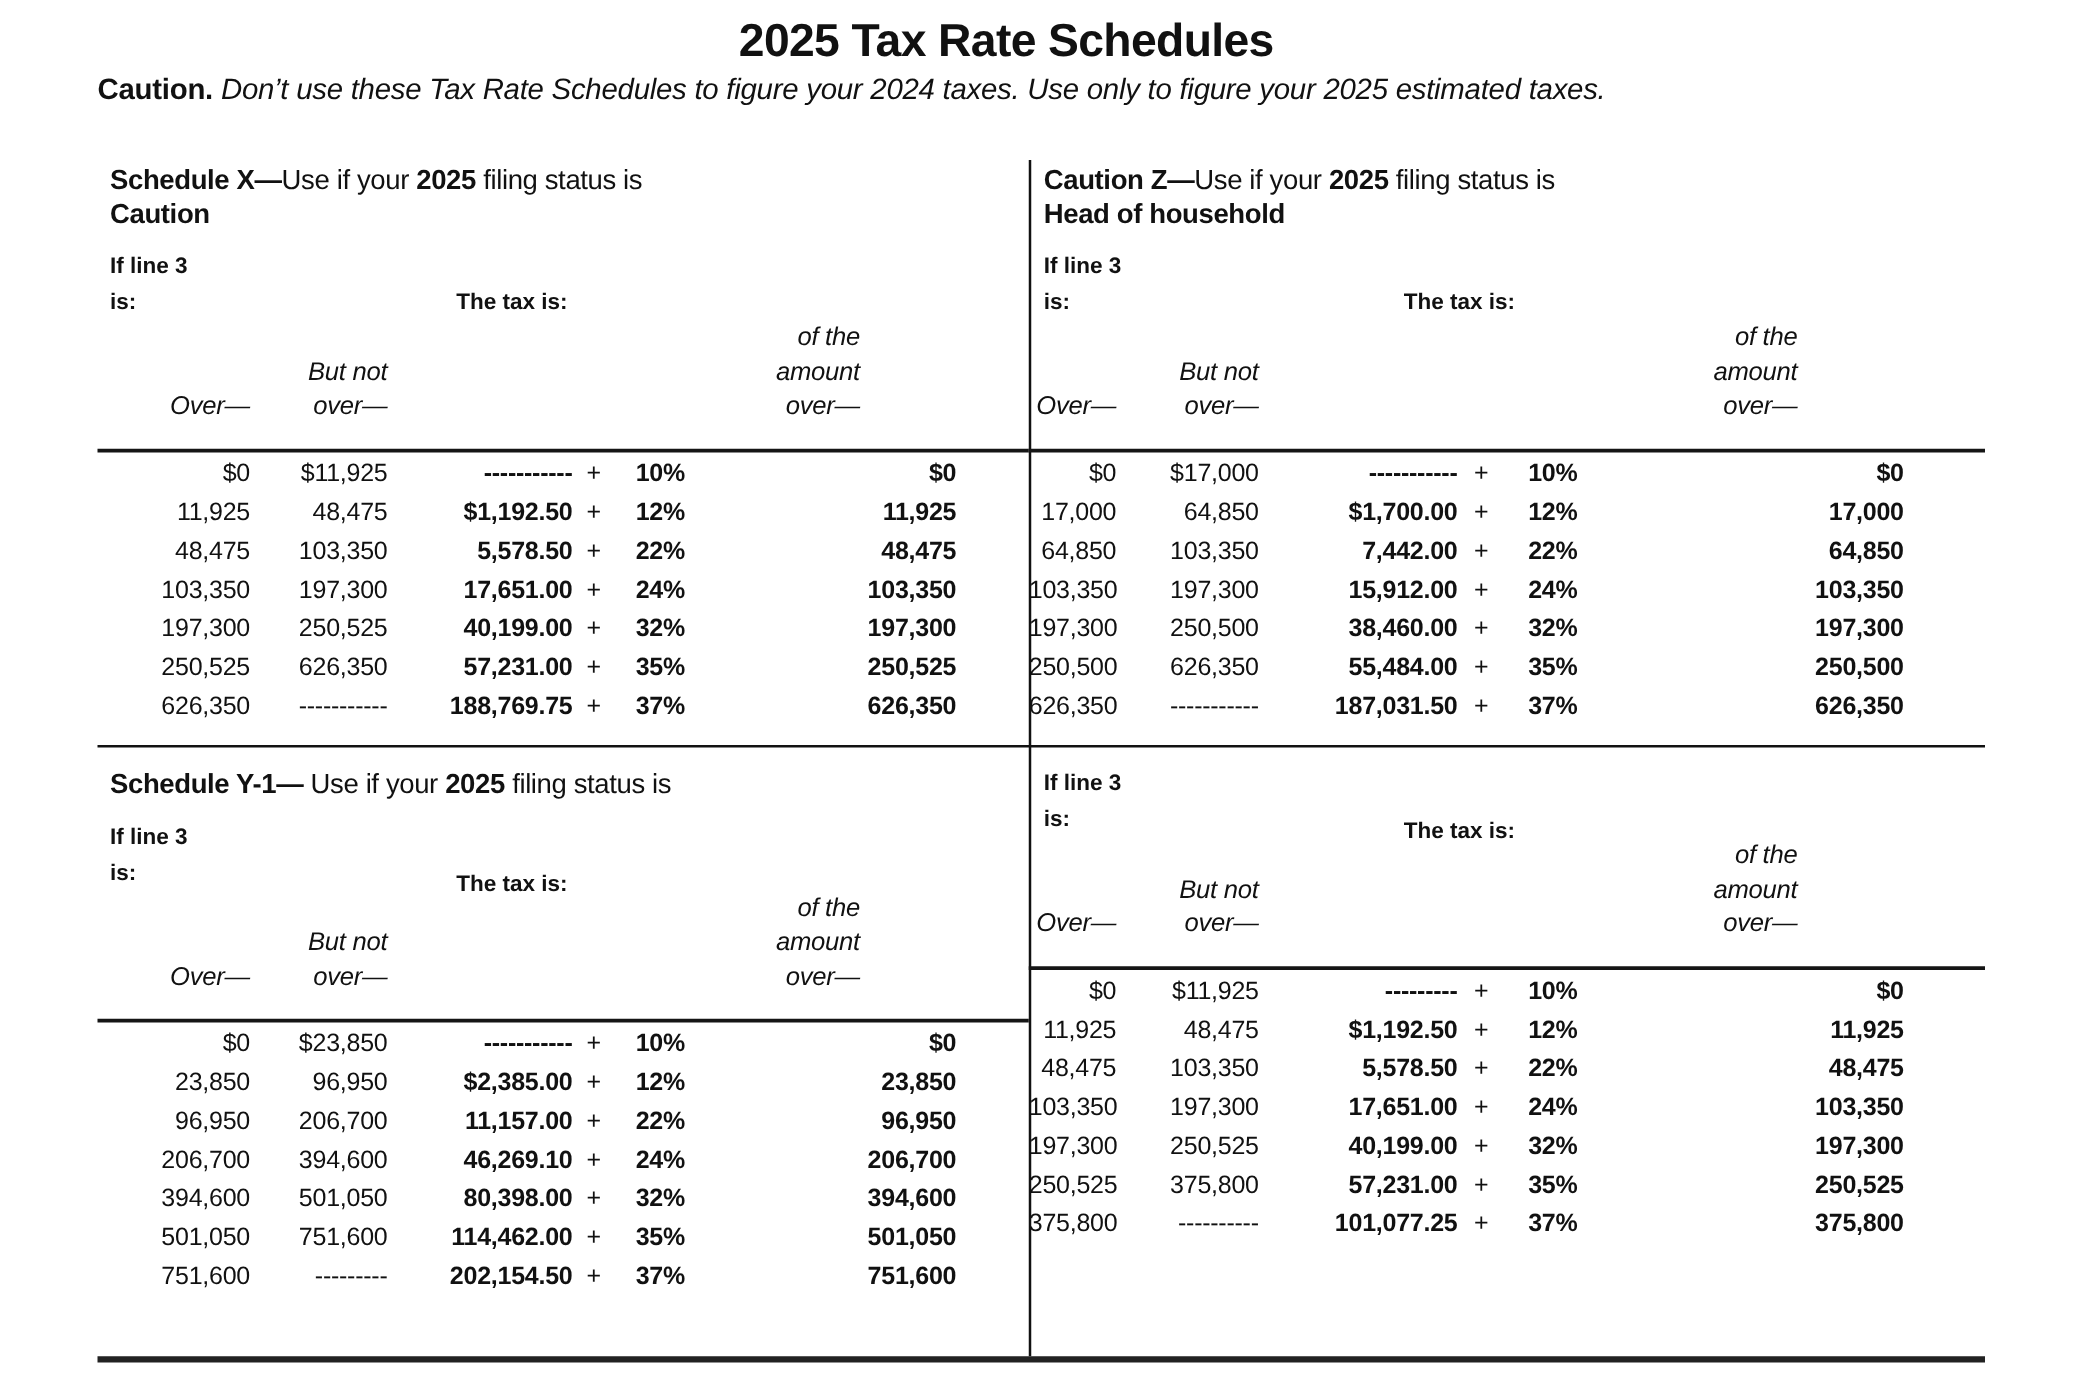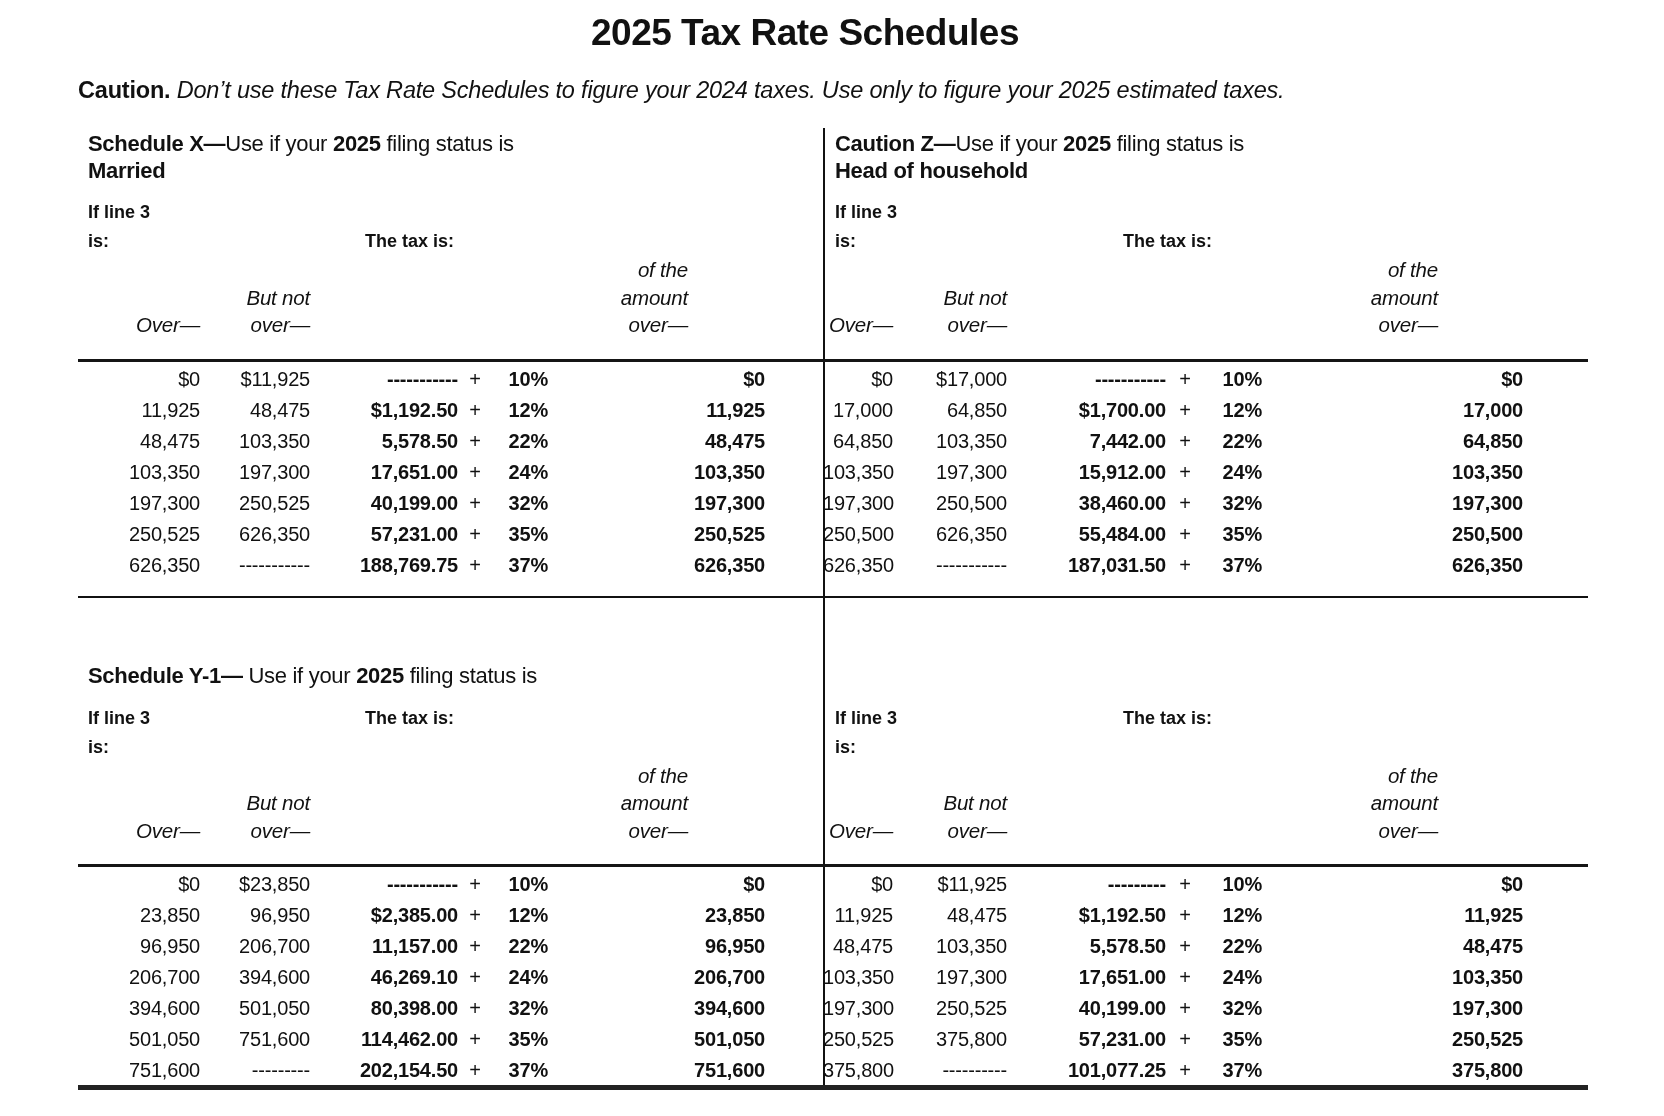--- a/index.html
+++ b/index.html
@@ -6,51 +6,51 @@
   body{
     width:1664px;height:1116px;position:relative;overflow:hidden;
     font-family:"Liberation Sans", sans-serif;color:#111;
     -webkit-font-smoothing:antialiased;
   }
   .title{
     position:absolute;top:12px;left:0;width:1610px;margin:0;
     text-align:center;font-size:37px;font-weight:bold;letter-spacing:-0.5px;
   }
   .caution{
-    position:absolute;top:77px;left:78px;width:1510px;margin:0;
+    position:absolute;top:58px;left:78px;width:1510px;margin:0;
     font-size:23.5px;letter-spacing:-0.2px;white-space:nowrap;
   }
   .caution .c-label{font-weight:bold;font-style:normal;}
   .caution .c-text{font-style:italic;}
   .schedules{
     position:absolute;left:78px;top:126px;width:1510px;height:964px;
   }
   .vdivider{
     position:absolute;left:745px;top:2px;bottom:5px;width:2px;background:#111;
   }
   .half{display:flex;}
   .half-top{height:470px;}
-  .half-bot{height:488px;align-items:flex-end;}
+  .half-bot{height:488px;}
   .hdivider{height:2px;background:#111;}
   .bottom-rule{position:absolute;left:0;right:0;bottom:0;height:5px;background:#222;}
   .quadrant{position:relative;box-sizing:border-box;}
   .q-left{width:745px;}
   .q-right{width:765px;}
   .sched-title{
     margin:0;font-size:22px;font-weight:normal;line-height:26.5px;
     padding-top:5px;letter-spacing:-0.3px;
   }
   .q-bot .sched-title{padding-top:16px;}
   .q-left .sched-title{padding-left:10px;}
   .q-right .sched-title{padding-left:12px;}
   .sched-title b{font-weight:bold;}
   .cond-row{position:relative;height:58px;margin-top:14px;font-weight:bold;font-size:18px;line-height:29px;}
   .ifline{padding-left:10px;}
   .q-right .ifline{padding-left:12px;}
-  .taxis{position:absolute;white-space:nowrap;}
+  .taxis{position:absolute;white-space:nowrap;margin-top:38px;}
   .q-left .taxis{left:287px;}
   .q-right .taxis{left:300px;}
   .q-top .taxis{bottom:0;}
   .q-bot .taxis{top:0;}
   .grid{display:grid;}
   .q-left .grid{grid-template-columns:122px 110px 148px 34px 56px 1fr;}
   .q-right .grid{grid-template-columns:70px 114px 159px 38px 58px 1fr;}
   .cell{text-align:right;white-space:nowrap;}
   .cell.c4{text-align:center;}
   .q-left .c6{padding-right:58px;}
@@ -71,21 +71,21 @@
 <h1 class="title">2025 Tax Rate Schedules</h1>
 
 <p class="caution"><span class="c-label">Caution.</span> <span class="c-text">Don’t use these Tax Rate Schedules to figure your 2024 taxes. Use only to figure your 2025 estimated taxes.</span></p>
 
 <div class="schedules">
   <div class="vdivider"></div>
 
   <div class="half half-top">
 
     <section class="quadrant q-left q-top">
-      <h2 class="sched-title"><b>Schedule X—</b><span>Use if your </span><b>2025</b><span> filing status is</span><br><b>Married</b></h2>
+      <h2 class="sched-title"><b>Schedule X—</b><span>Use if your </span><b>2025</b><span> filing status is</span><br><b>Caution</b></h2>
       <div class="cond-row">
         <div class="ifline"><span>If line 3</span><br><span>is:</span></div>
         <div class="taxis">The tax is:</div>
       </div>
       <div class="grid heads">
         <div class="cell c1">Over—</div>
         <div class="cell c2"><span>But not</span><br><span>over—</span></div>
         <div class="cell c3"></div>
         <div class="cell c4"></div>
         <div class="cell c5"></div>

